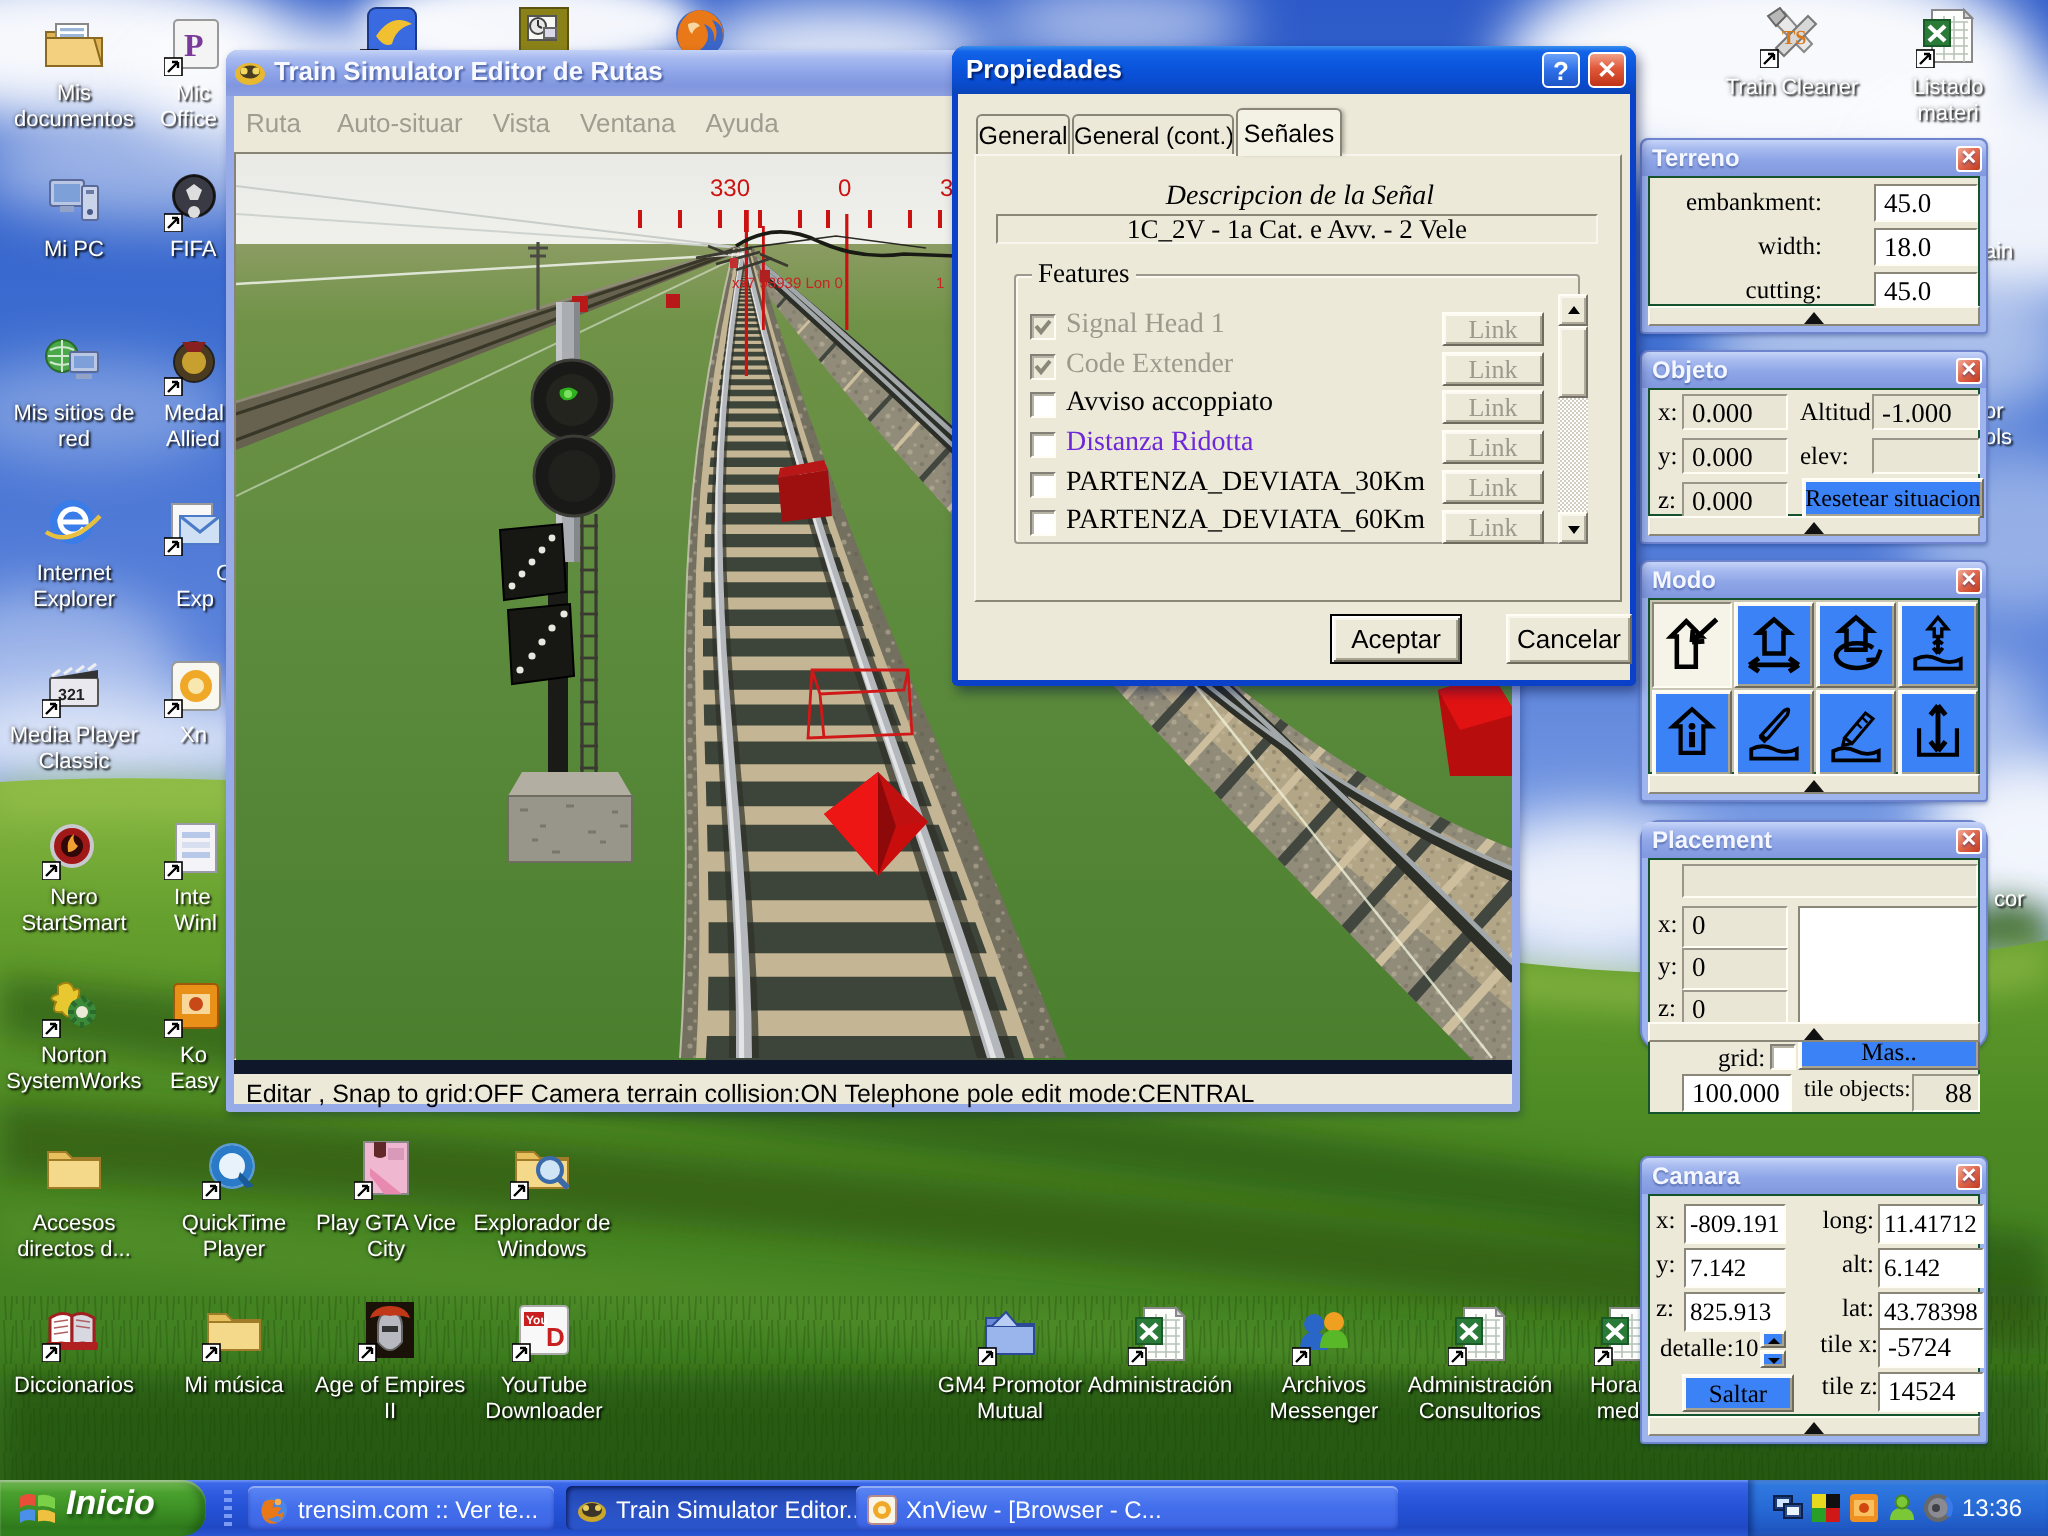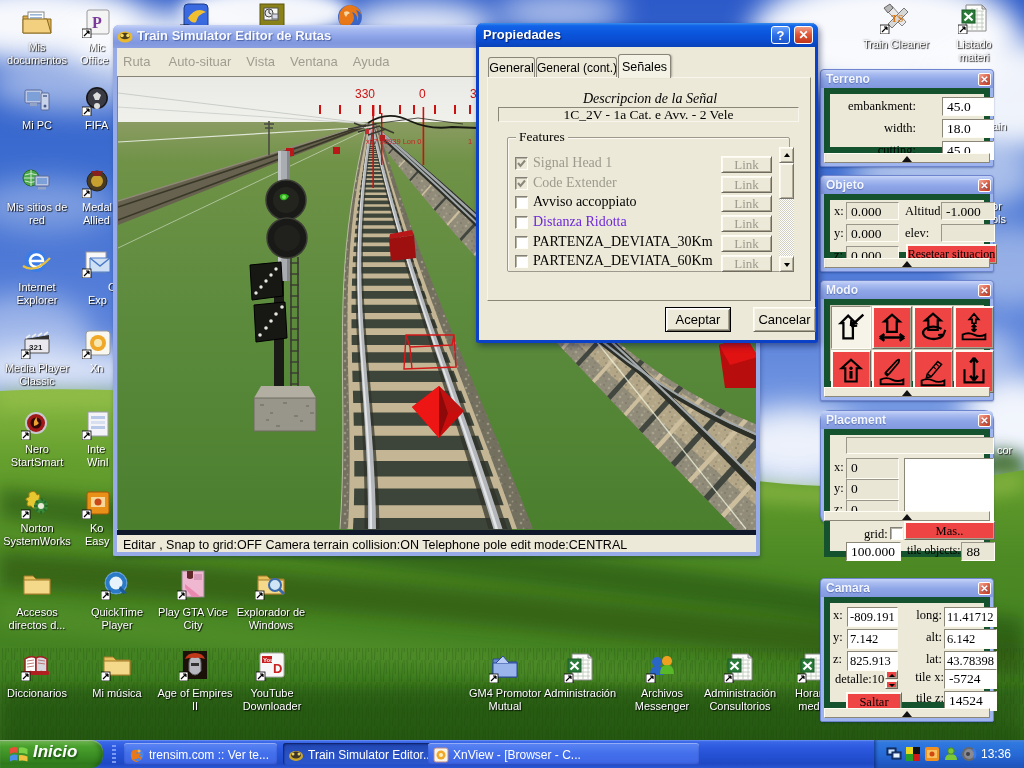--- a/index.html
+++ b/index.html
@@ -10,33 +10,33 @@
  text-shadow:1px 1px 1px rgba(0,0,0,0.85);white-space:nowrap;}
 
 .raised{background:#ece9d8;border:1px solid;border-color:#fffdf4 #77736a #77736a #fffdf4;
  box-shadow:inset 1px 1px 0 #f8f6ec, inset -1px -1px 0 #b0aa98;}
 
 .pal{position:absolute;left:820px;width:174px;background:#9db4ef;border:1px solid #6f84cf;
  border-radius:4px 4px 2px 2px;box-shadow:0 1px 2px rgba(0,30,90,0.35);}
 .pal .cap{position:absolute;left:0;top:0;right:0;height:18px;color:#f4f7ff;font-weight:bold;font-size:12px;line-height:18px;padding-left:5px;
  background:linear-gradient(180deg,#c6d4f7 0%,#a9bcf0 22%,#8ea6e7 55%,#8198df 100%);
  border-radius:4px 4px 0 0;text-shadow:0 1px 1px rgba(30,50,120,0.45);}
-.pal .body{position:absolute;left:3px;right:3px;top:18px;background:#ece9d8;border:6px solid #14532d;}
+.pal .body{position:absolute;left:3px;right:3px;top:18px;background:#ece9d8;border:1px solid #14532d;}
 .xbtn{position:absolute;top:3px;right:2px;width:13px;height:13px;border-radius:2px;
  background:linear-gradient(135deg,#f2a898 0%,#e06a50 45%,#c23a20 100%);
  border:1px solid #fff;color:#fff;font-size:10px;line-height:11px;text-align:center;font-weight:bold;}
 .collapse{position:absolute;left:3px;right:3px;bottom:3px;height:10px;background:#ece9d8;border:1px solid;border-color:#fffdf4 #8a8678 #8a8678 #fffdf4;}
 .collapse:after{content:"";position:absolute;left:50%;top:2px;margin-left:-5px;border-left:5px solid transparent;
  border-right:5px solid transparent;border-bottom:6px solid #111;}
 .plabel{position:absolute;font-family:"Liberation Serif",serif;font-size:12.5px;color:#000;}
 .pbox{position:absolute;background:#fff;border:1px solid;border-color:#8a8678 #fffdf4 #fffdf4 #8a8678;
  font-family:"Liberation Serif",serif;font-size:13.5px;color:#000;padding-left:4px;line-height:17px;overflow:hidden;white-space:nowrap;}
 .pboxb{position:absolute;background:#e9e6d6;border:1px solid;border-color:#9a968a #fffdf4 #fffdf4 #9a968a;
  font-family:"Liberation Serif",serif;font-size:13.5px;color:#000;padding-left:4px;line-height:17px;overflow:hidden;white-space:nowrap;}
-.pbtn{position:absolute;background:#ef4444;border:1px solid;border-color:#fffdf4 #6e6a5e #6e6a5e #fffdf4;
+.pbtn{position:absolute;background:#3b82f6;border:1px solid;border-color:#fffdf4 #6e6a5e #6e6a5e #fffdf4;
  box-shadow:inset 1px 1px 0 #fbf9f1, inset -1px -1px 0 #a9a391;text-align:center;
  font-family:"Liberation Serif",serif;font-size:12.5px;color:#000;white-space:nowrap;overflow:hidden;}
 
 .tab{position:absolute;background:#ece9d8;border:1px solid #898579;border-bottom:none;
  border-radius:3px 3px 0 0;font-size:13px;text-align:center;color:#000;white-space:nowrap;overflow:hidden;}
 .chk{position:absolute;width:13px;height:13px;background:#fff;border:1px solid;
  border-color:#838077 #fffdf4 #fffdf4 #838077;box-shadow:inset 1px 1px 0 #b6b2a4;}
 .link{position:absolute;width:51px;height:17px;background:#ece9d8;border:1px solid;
  border-color:#fffdf4 #6e6a5e #6e6a5e #fffdf4;box-shadow:inset 1px 1px 0 #fbf9f1, inset -1px -1px 0 #a9a391;
  color:#9d9a8d;font-family:"Liberation Serif",serif;font-size:13px;text-align:center;line-height:15px;}
@@ -634,21 +634,21 @@
           <path d="M288,258 L336,258 L338,290 L286,292 Z M288,258 L292,270 L334,268 L336,258 M292,270 L294,292" fill="none" stroke="#d01818" stroke-width="1.4"></path>
           <polygon points="271,162 296,158 298,181 273,184" fill="#9e1010"></polygon>
           <polygon points="271,162 296,158 294,153 272,157" fill="#b81717"></polygon>
           <polygon points="321,309 346,334 321,361 294,330" fill="#c90d0d"></polygon>
           <polygon points="321,309 321,361 294,330" fill="#ee1515"></polygon>
           <polygon points="321,309 330,336 321,361" fill="#8e0909"></polygon>
           <polygon points="321,309 346,334 330,336" fill="#c01010"></polygon>
           <polygon points="601,268 628,260 640,280 640,311 607,311" fill="#b80d0d"></polygon>
           <polygon points="601,268 628,260 640,280 612,288" fill="#e01212"></polygon>
         </svg></div>
-      <div style="position:absolute;left:0;top:505px;width:639px;height:22px;background:#ece9d8;border-top:5px solid #0f172a;font-size:12.5px;color:#000;line-height:21px;padding-left:6px;">Editar , Snap to grid:OFF Camera terrain collision:ON Telephone pole edit mode:CENTRAL</div>
+      <div style="position:absolute;left:0;top:505px;width:639px;height:22px;background:#ece9d8;border-top:7px solid #0f172a;font-size:12.5px;color:#000;line-height:21px;padding-left:6px;">Editar , Snap to grid:OFF Camera terrain collision:ON Telephone pole edit mode:CENTRAL</div>
     </div>
     <div class="pal" style="top:69px;height:98px;">
       <div class="cap">Terreno<div class="xbtn">✕</div></div>
       <div class="body" style="height:65px;">
         <div class="plabel" style="left:4px;width:82px;text-align:right;top:5px;">embankment:</div>
         <div class="pbox" style="left:112px;top:3px;width:52px;height:19px;">45.0</div>
         <div class="plabel" style="left:4px;width:82px;text-align:right;top:27px;">width:</div>
         <div class="pbox" style="left:112px;top:25px;width:52px;height:19px;">18.0</div>
         <div class="plabel" style="left:4px;width:82px;text-align:right;top:49px;">cutting:</div>
         <div class="pbox" style="left:112px;top:47px;width:52px;height:19px;">45.0</div>
@@ -724,21 +724,21 @@
         <div class="plabel" style="left:4px;top:46px;">y:</div>
         <div class="pboxb" style="left:16px;top:44px;width:53px;height:21px;">0</div>
         <div class="plabel" style="left:4px;top:67px;">z:</div>
         <div class="pboxb" style="left:16px;top:65px;width:53px;height:21px;">0</div>
         <div class="pbox" style="left:74px;top:23px;width:90px;height:63px;"></div>
         <div class="plabel" style="left:34px;top:92px;">grid:</div>
         <div class="chk" style="left:60px;top:92px;"></div>
         <div class="pbtn" style="left:74px;top:86px;width:91px;height:19px;line-height:18px;">Mas..</div>
         <div class="pbox" style="left:16px;top:107px;width:55px;height:19px;">100.000</div>
         <div class="plabel" style="left:77px;top:109px;font-size:11.5px;">tile objects:</div>
-        <div class="pboxb" style="left:131px;top:107px;width:34px;height:19px;text-align:right;padding-right:14px;">88</div>
+        <div class="pboxb" style="left:131px;top:107px;width:34px;height:19px;text-align:right;padding-right:3px;">88</div>
       </div>
       <div class="collapse"></div>
     </div>
     <div class="pal" style="top:578px;height:144px;">
       <div class="cap">Camara<div class="xbtn">✕</div></div>
       <div class="body" style="height:111px;">
         <div class="plabel" style="left:3px;top:5px;">x:</div>
         <div class="pbox" style="left:17px;top:4px;width:51px;height:20px;font-size:12.5px;line-height:18px;padding-left:2px;">-809.191</div>
         <div class="plabel" style="left:80px;top:5px;width:32px;text-align:right;">long:</div>
         <div class="pbox" style="left:114px;top:4px;width:53px;height:20px;font-size:12.5px;line-height:18px;padding-left:2px;">11.41712</div>

